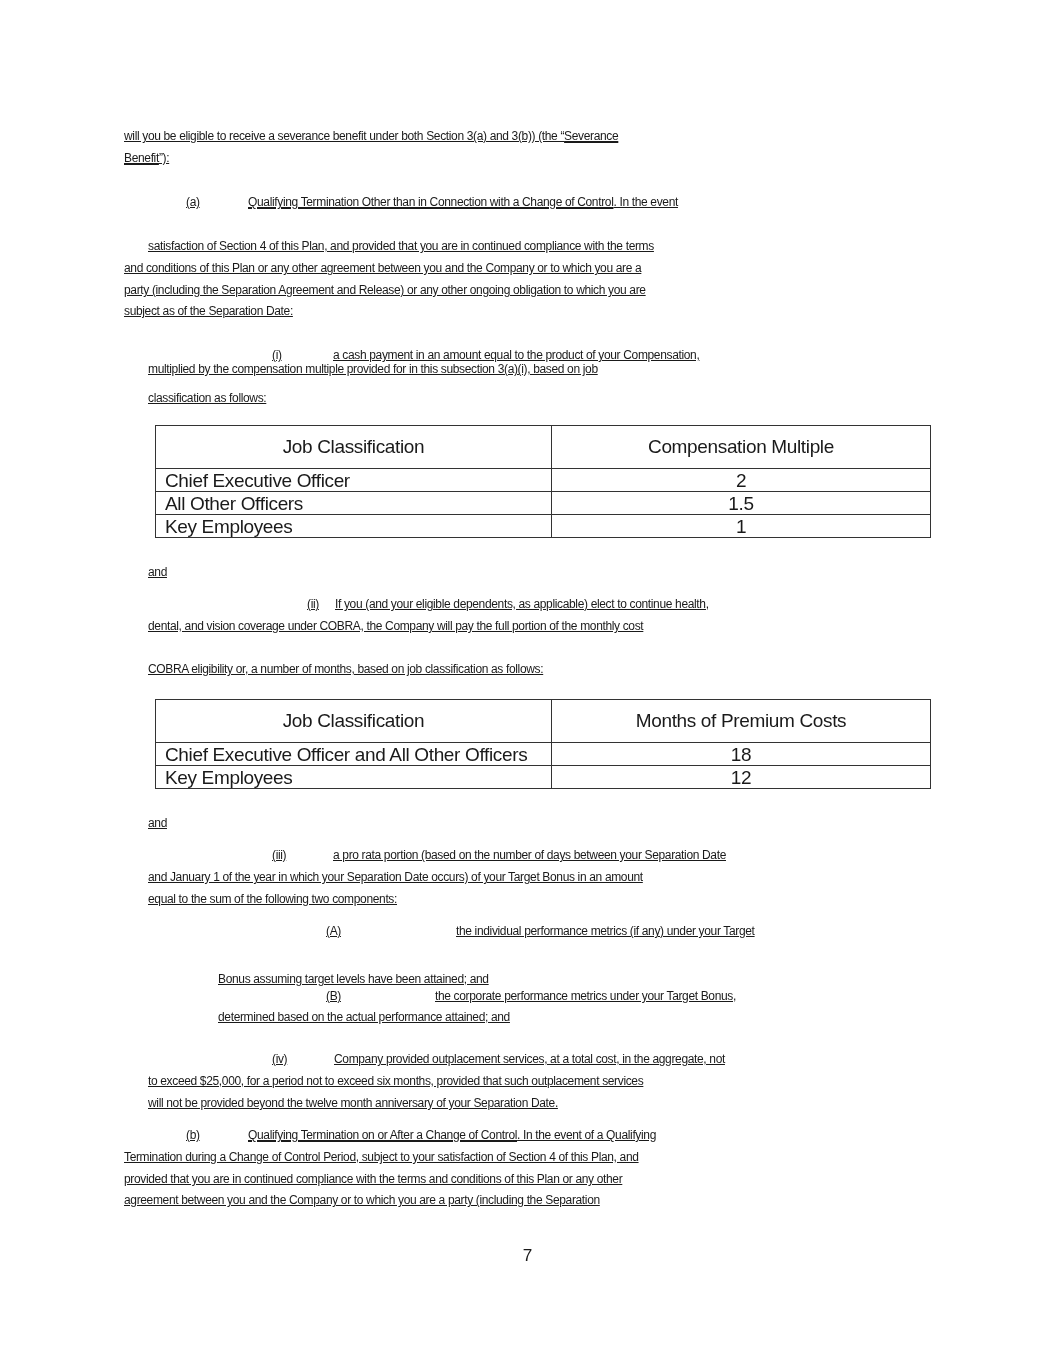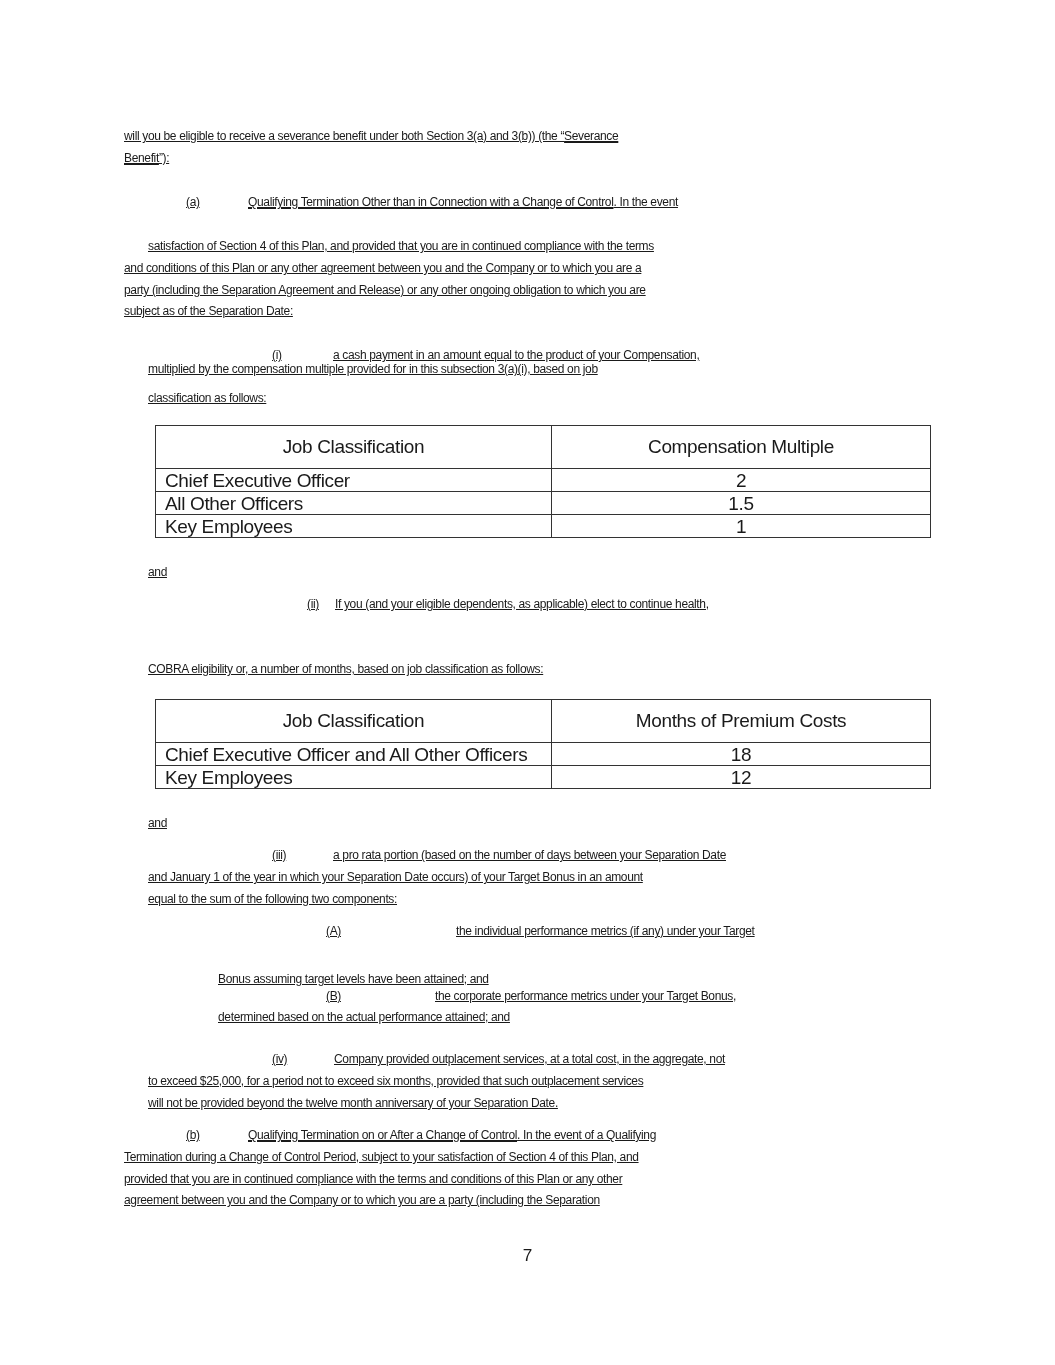--- a/index.html
+++ b/index.html
@@ -54,20 +54,21 @@
       <td>Key Employees</td>
       <td class="c">1</td>
     </tr>
   </tbody>
     </table>
 
   <div class="line" style="left:148px; top:561px;">and</div>
 
   <div class="line" style="left:272px; top:593px;margin-left:35px;">(ii)</div>
   <div class="line" style="left:335px; top:593px;">If you (and your eligible dependents, as applicable) elect to continue health,</div>
+  <div class="line" style="left:148px; top:615px;">dental, and vision coverage under COBRA, the Company will pay the full portion of the monthly cost</div>
   <div class="line" style="left:148px; top:658px;">COBRA eligibility or, a number of months, based on job classification as follows:</div>
 
   <table class="tbl" style="left:155px; top:699px; width:776px;">
     <tbody>
         <tr>
       <th style="width:377px;">Job Classification</th>
       <th>Months of Premium Costs</th>
     </tr>
     <tr>
       <td>Chief Executive Officer and All Other Officers</td>

